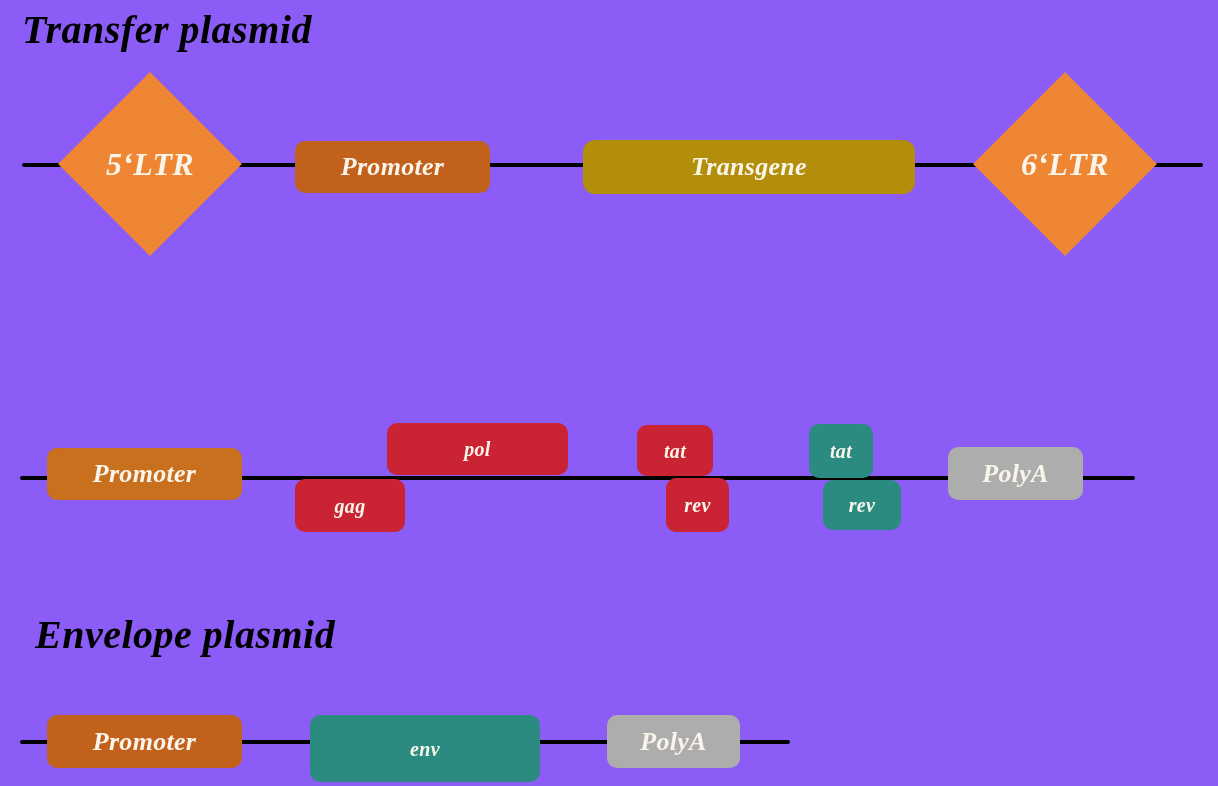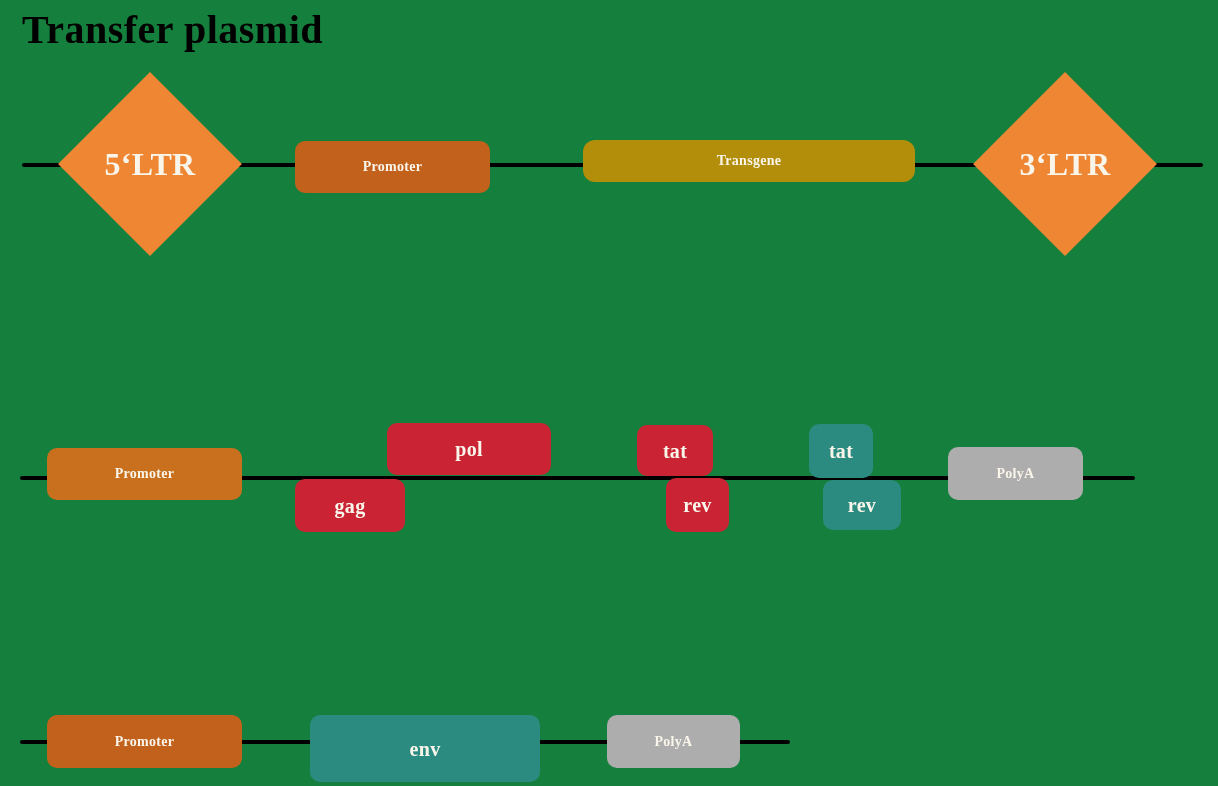--- a/index.html
+++ b/index.html
@@ -1,22 +1,23 @@
 <!DOCTYPE html>
 <html><head>
 <meta charset="utf-8">
 <style>
   html, body { margin: 0; padding: 0; background: #ffffff; }
   .canvas {
     position: relative;
     width: 1218px;
     height: 786px;
-    background: #15803d;
+    background: #8b5cf6;
     font-family: "Liberation Serif", "DejaVu Serif", serif;
     overflow: hidden;
+    font-style: italic;
   }
   .title {
     position: absolute;
     margin: 0;
     font-size: 40px;
     font-weight: 700;
     color: #000000;
     line-height: 1.1;
     letter-spacing: 0.5px;
     white-space: nowrap;
@@ -31,21 +32,21 @@
     position: absolute;
     z-index: 2;
     border-radius: 10px;
     display: flex;
     align-items: center;
     justify-content: center;
   }
   .shape-label {
     color: #FAF5EA;
     font-weight: 700;
-    font-size: 14px;
+    font-size: 26px;
     line-height: 1;
     white-space: nowrap;
     letter-spacing: 0.3px;
   }
   .shape-label.small { font-size: 20px; }
   .diamond {
     position: absolute;
     z-index: 2;
     width: 130px;
     height: 130px;
@@ -74,41 +75,41 @@
 
   <div class="diamond" style="left:85px; top:99px;">
     <div class="diamond-shape" style="background: rgb(238, 134, 51);"></div>
     <span class="shape-label" style="color: rgb(250, 245, 234);">5‘LTR</span>
   </div>
 
   <div class="gene-box" style="left: 295px; top: 141px; width: 195px; height: 52px; background: rgb(194, 97, 27);">
     <span class="shape-label" style="color: rgb(250, 245, 234);">Promoter</span>
   </div>
 
-  <div class="gene-box" style="left: 583px; top: 140px; width: 332px; height: 42px; border-radius: 12px; background: rgb(178, 142, 11);">
+  <div class="gene-box" style="left: 583px; top: 140px; width: 332px; height: 54px; border-radius: 12px; background: rgb(178, 142, 11);">
     <span class="shape-label" style="color: rgb(250, 245, 234);">Transgene</span>
   </div>
 
   <div class="diamond" style="left:1000px; top:99px;">
     <div class="diamond-shape" style="background: rgb(238, 134, 51);"></div>
-    <span class="shape-label" style="color: rgb(250, 245, 234);">3‘LTR</span>
+    <span class="shape-label" style="color: rgb(250, 245, 234);">6‘LTR</span>
   </div>
 
 
   <div class="backbone" style="left: 20px; top: 476px; width: 1115px; background: rgb(0, 0, 0);"></div>
 
   <div class="gene-box" style="left: 47px; top: 448px; width: 195px; height: 52px; background: rgb(201, 112, 30);">
     <span class="shape-label" style="color: rgb(250, 245, 234);">Promoter</span>
   </div>
 
   <div class="gene-box" style="left: 295px; top: 479px; width: 110px; height: 53px; background: rgb(201, 35, 52);">
     <span class="shape-label small" style="color: rgb(250, 245, 234);">gag</span>
   </div>
 
-  <div class="gene-box" style="left: 387px; top: 423px; width: 164px; height: 52px; background: rgb(201, 35, 52);">
+  <div class="gene-box" style="left: 387px; top: 423px; width: 181px; height: 52px; background: rgb(201, 35, 52);">
     <span class="shape-label small" style="color: rgb(250, 245, 234);">pol</span>
   </div>
 
   <div class="gene-box" style="left: 637px; top: 425px; width: 76px; height: 51px; background: rgb(201, 35, 52);">
     <span class="shape-label small" style="color: rgb(250, 245, 234);">tat</span>
   </div>
 
   <div class="gene-box" style="left: 666px; top: 478px; width: 63px; height: 54px; background: rgb(201, 35, 52);">
     <span class="shape-label small" style="color: rgb(250, 245, 234);">rev</span>
   </div>
@@ -118,20 +119,21 @@
   </div>
 
   <div class="gene-box" style="left: 823px; top: 480px; width: 78px; height: 50px; background: rgb(43, 139, 129);">
     <span class="shape-label small" style="color: rgb(250, 245, 234);">rev</span>
   </div>
 
   <div class="gene-box" style="left: 948px; top: 447px; width: 135px; height: 53px; background: rgb(173, 173, 173);">
     <span class="shape-label" style="color: rgb(250, 245, 234);">PolyA</span>
   </div>
 
+  <h1 class="title" style="left:35px; top:613px;">Envelope plasmid</h1>
 
   <div class="backbone" style="left: 20px; top: 740px; width: 770px; background: rgb(0, 0, 0);"></div>
 
   <div class="gene-box" style="left: 47px; top: 715px; width: 195px; height: 53px; background: rgb(194, 97, 27);">
     <span class="shape-label" style="color: rgb(250, 245, 234);">Promoter</span>
   </div>
 
   <div class="gene-box" style="left: 310px; top: 715px; width: 230px; height: 67px; background: rgb(43, 139, 129);">
     <span class="shape-label small" style="color: rgb(250, 245, 234);">env</span>
   </div>

